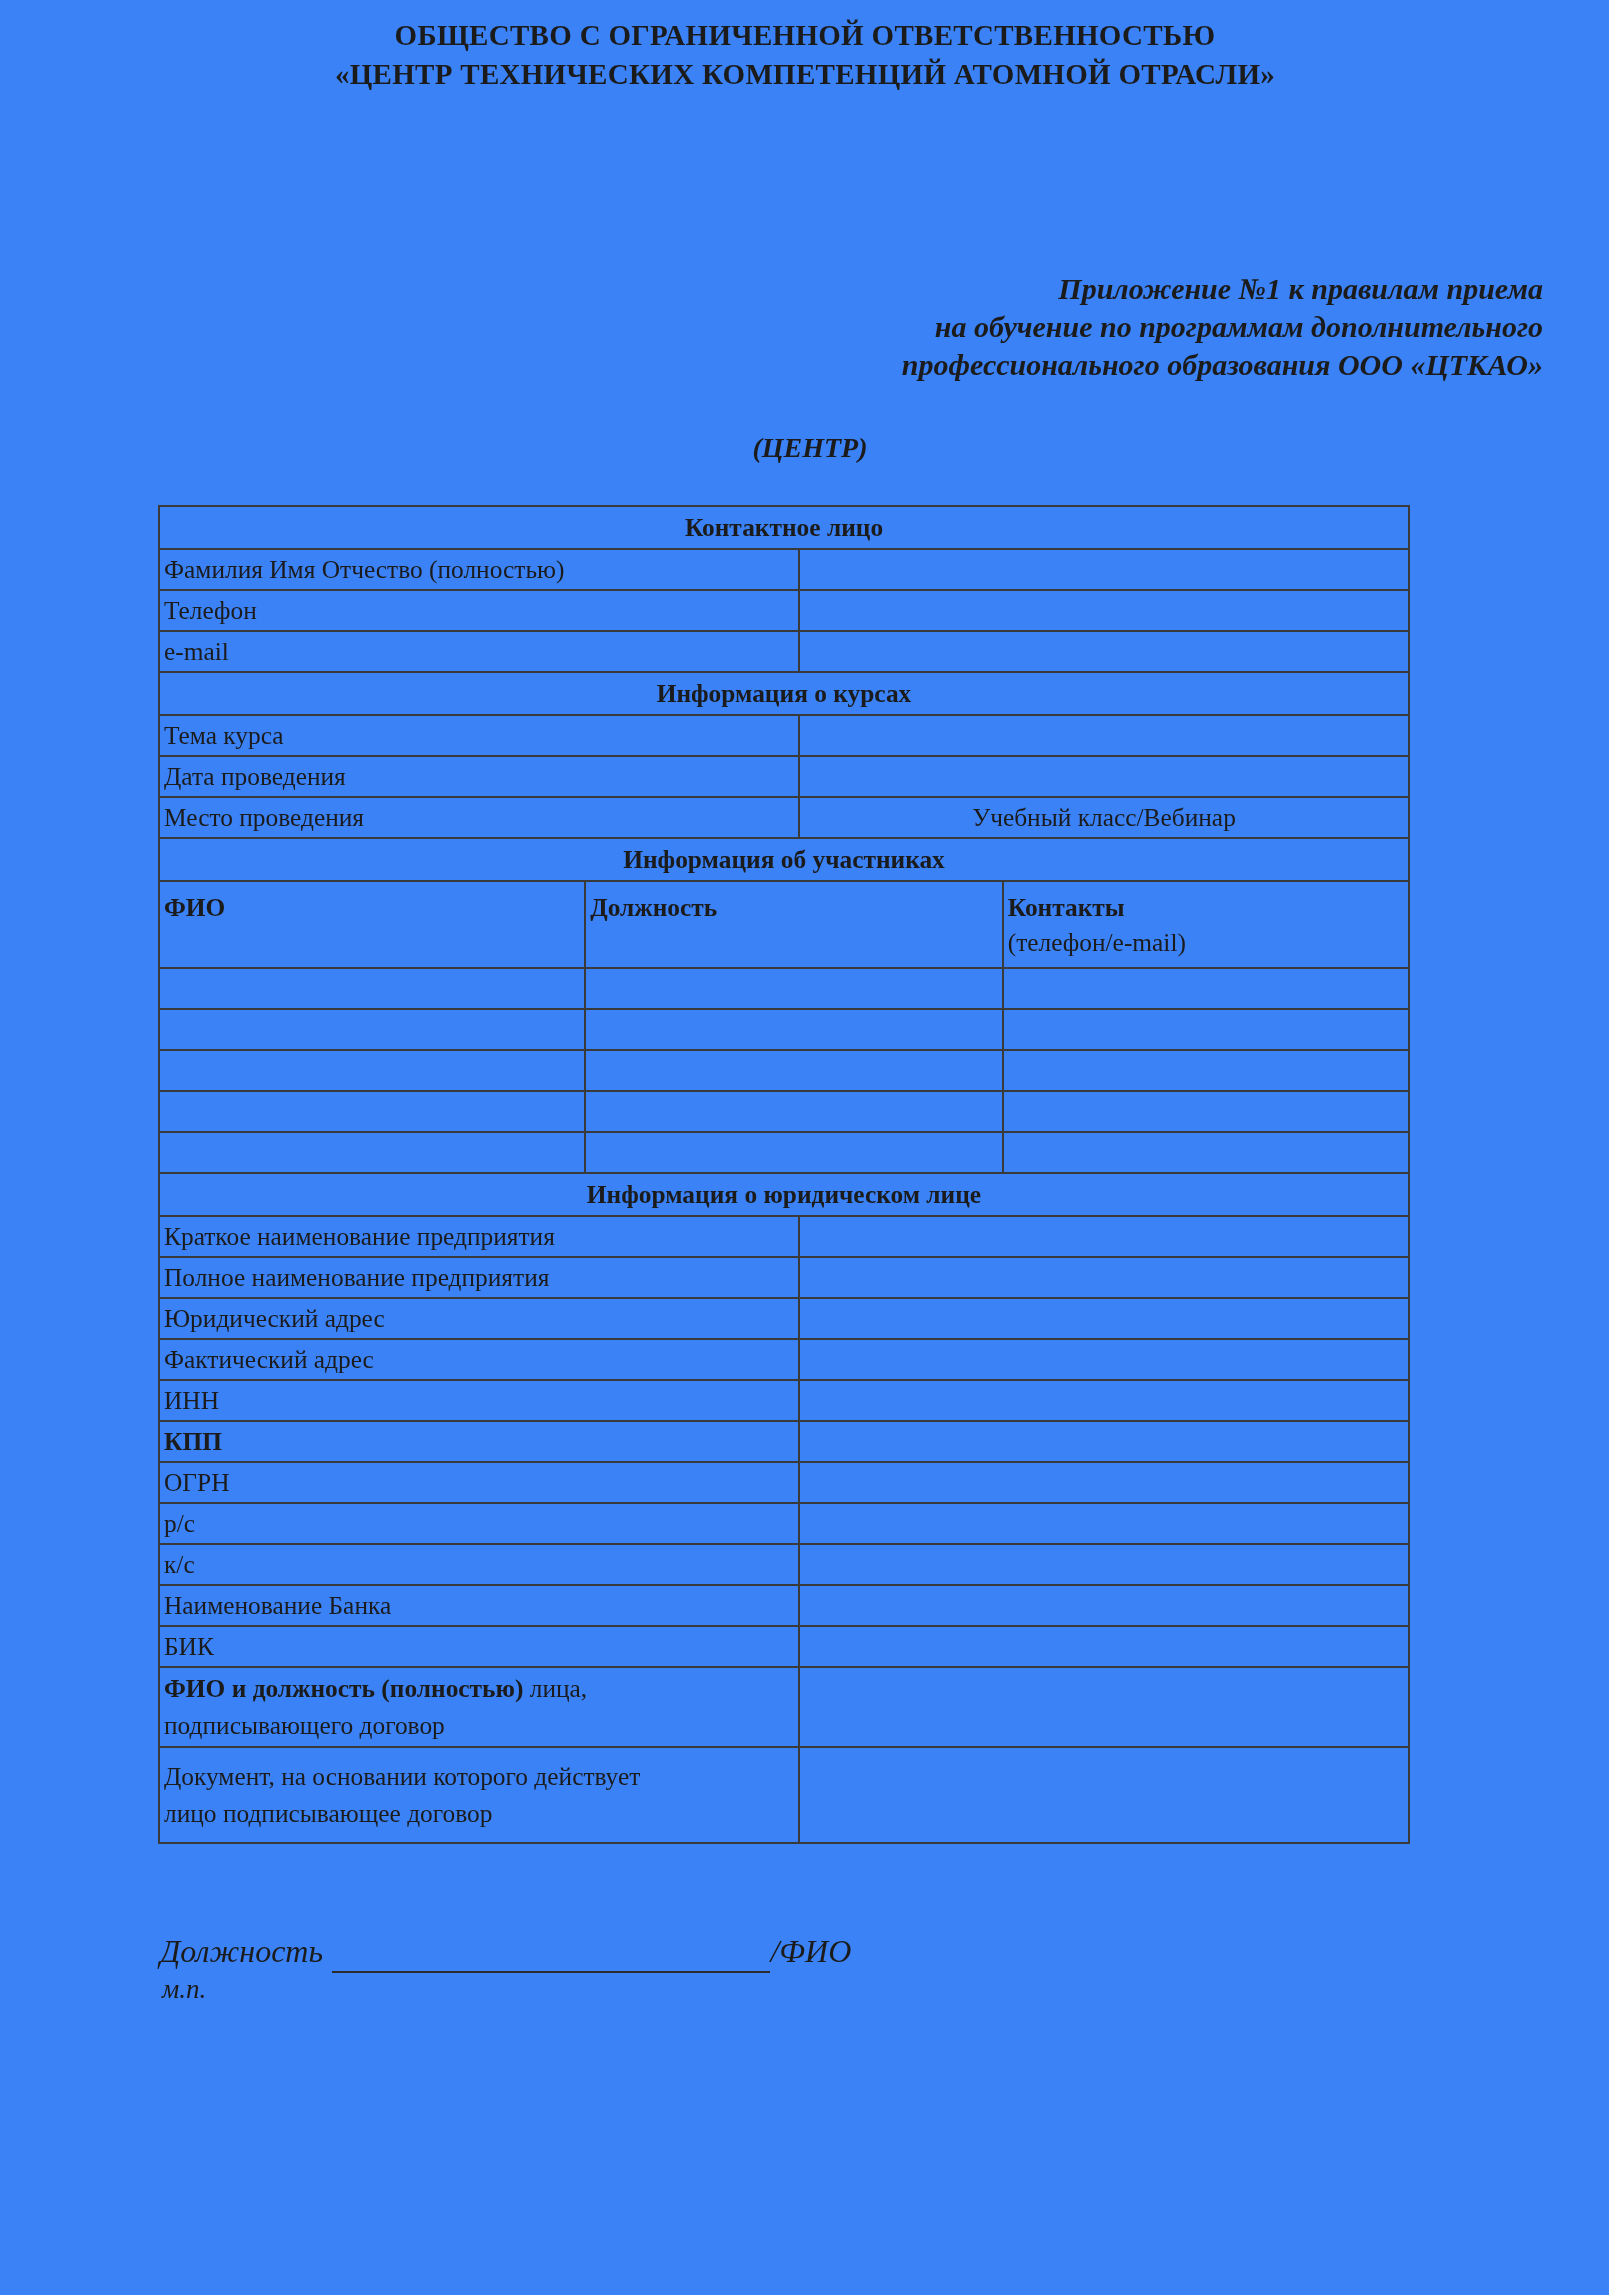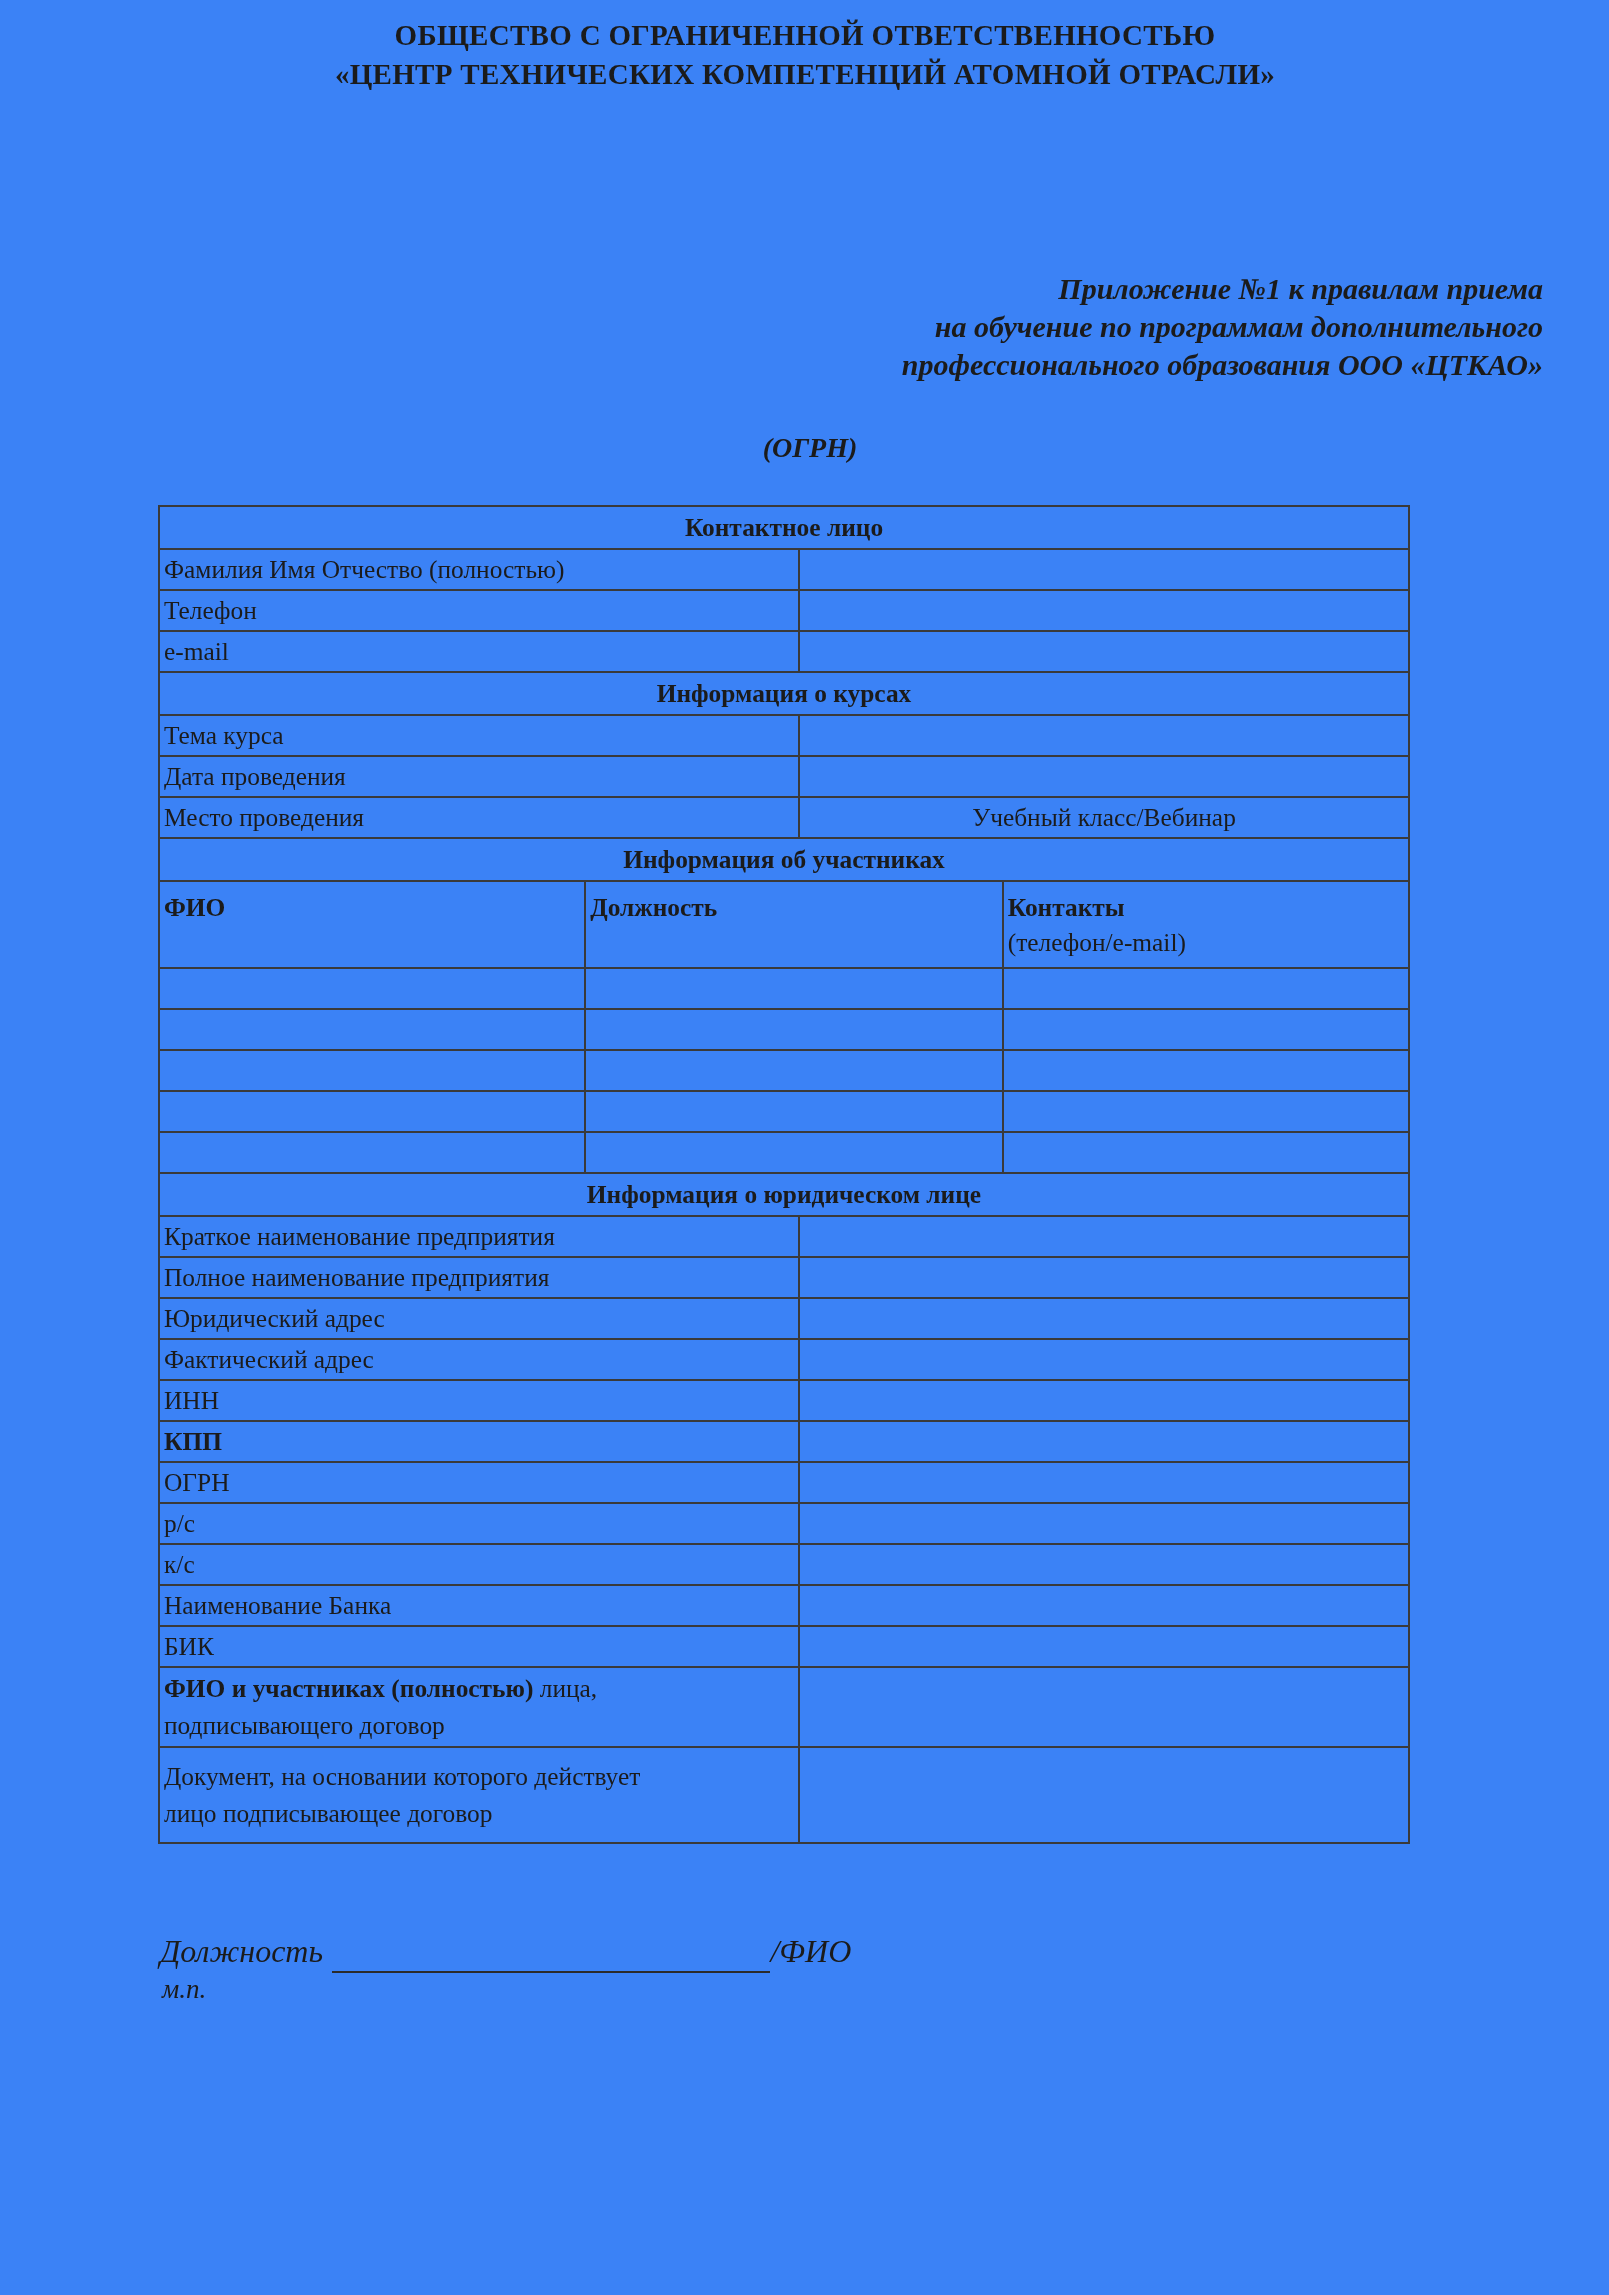--- a/index.html
+++ b/index.html
@@ -78,21 +78,21 @@
     <div>ОБЩЕСТВО С ОГРАНИЧЕННОЙ ОТВЕТСТВЕННОСТЬЮ</div>
     <div>«ЦЕНТР ТЕХНИЧЕСКИХ КОМПЕТЕНЦИЙ АТОМНОЙ ОТРАСЛИ»</div>
   </div>
 
   <div class="appendix">
     <div>Приложение №1 к правилам приема</div>
     <div>на обучение по программам дополнительного</div>
     <div>профессионального образования ООО «ЦТКАО»</div>
   </div>
 
-  <div class="forma">(ОГРН)</div>
+  <div class="forma">(ЦЕНТР)</div>
 
   <table class="form">
     <colgroup>
       <col style="width:34.1%">
       <col style="width:17.1%">
       <col style="width:16.3%">
       <col style="width:32.5%">
     </colgroup>
 
     <tbody>
@@ -207,21 +207,21 @@
     <tr class="r58">
       <td class="lbl" colspan="2">Наименование Банка</td>
       <td class="val" colspan="2"></td>
     </tr>
     <tr class="r58">
       <td class="lbl" colspan="2">БИК</td>
       <td class="val" colspan="2"></td>
     </tr>
     <tr class="h116">
       <td class="lbl" colspan="2">
-        <span class="b">ФИО и участниках (полностью)</span><span> лица,</span><br>
+        <span class="b">ФИО и должность (полностью)</span><span> лица,</span><br>
         <span>подписывающего договор</span>
       </td>
       <td class="val" colspan="2"></td>
     </tr>
     <tr class="h140">
       <td class="lbl" colspan="2">
         <span>Документ, на основании которого действует</span><br>
         <span>лицо подписывающее договор</span>
       </td>
       <td class="val" colspan="2"></td>

